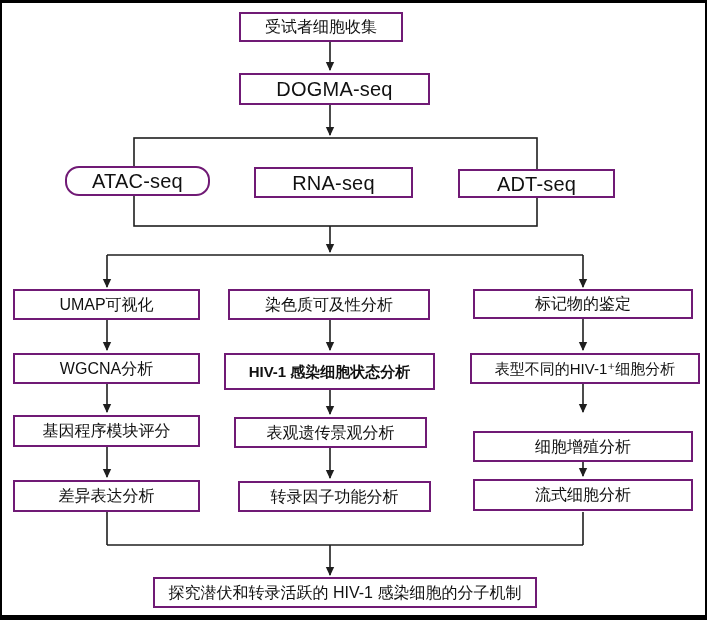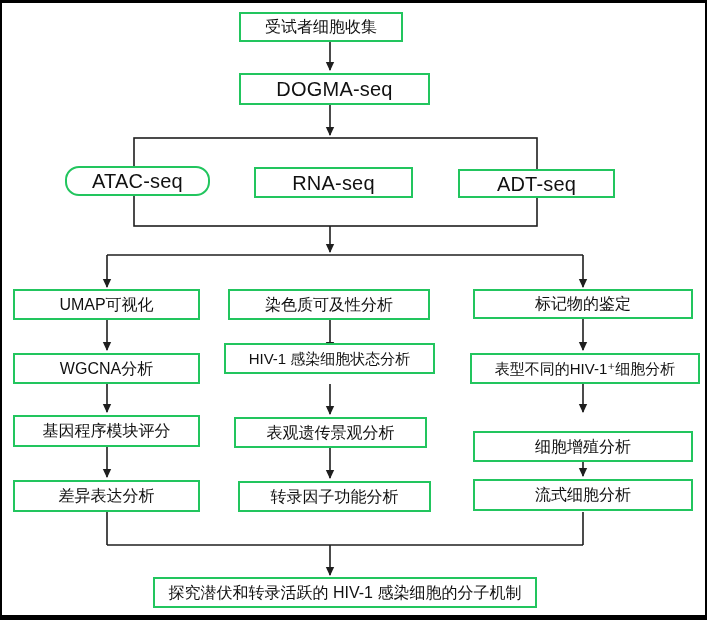--- a/index.html
+++ b/index.html
@@ -13,21 +13,21 @@
   .outer-frame{
     position:absolute;inset:0;
     border-style:solid;border-color:#000;
     border-width:3px 2px 5px 2px;
     pointer-events:none;z-index:5;
   }
   svg.edges{position:absolute;left:0;top:0;z-index:1;}
   .node{
     position:absolute;z-index:2;
     background:#fff;
-    border:2px solid #22c55e;
+    border:2px solid #701a75;
     box-sizing:border-box;
     display:flex;align-items:center;justify-content:center;
     font-size:16px;color:#111;
     white-space:nowrap;
     line-height:1;
   }
   .node.latin{font-size:20px;letter-spacing:.2px;}
   .node.small{font-size:15px;}
 </style>
 </head>
@@ -75,21 +75,21 @@
   <div class="node latin" style="left:65px;top:166px;width:145px;height:30px;border-radius:14px;">ATAC-seq</div>
   <div class="node latin" style="left:254px;top:167px;width:159px;height:31px;">RNA-seq</div>
   <div class="node latin" style="left:458px;top:169px;width:157px;height:29px;">ADT-seq</div>
 
   <div class="node" style="left:13px;top:289px;width:187px;height:31px;">UMAP可视化</div>
   <div class="node" style="left:13px;top:353px;width:187px;height:31px;">WGCNA分析</div>
   <div class="node" style="left:13px;top:415px;width:187px;height:32px;">基因程序模块评分</div>
   <div class="node" style="left:13px;top:480px;width:187px;height:32px;">差异表达分析</div>
 
   <div class="node" style="left:228px;top:289px;width:202px;height:31px;">染色质可及性分析</div>
-  <div class="node small" style="left:224px;top:343px;width:211px;height:31px;">HIV-1 感染细胞状态分析</div>
+  <div class="node small" style="left:224px;top:353px;width:211px;height:37px;font-weight:bold;">HIV-1 感染细胞状态分析</div>
   <div class="node" style="left:234px;top:417px;width:193px;height:31px;">表观遗传景观分析</div>
   <div class="node" style="left:238px;top:481px;width:193px;height:31px;">转录因子功能分析</div>
 
   <div class="node" style="left:473px;top:289px;width:220px;height:30px;">标记物的鉴定</div>
   <div class="node small" style="left:470px;top:353px;width:230px;height:31px;">表型不同的HIV-1⁺细胞分析</div>
   <div class="node" style="left:473px;top:415px;width:220px;height:31px;margin-top:16px;">细胞增殖分析</div>
   <div class="node" style="left:473px;top:479px;width:220px;height:32px;">流式细胞分析</div>
 
   <div class="node" style="left:153px;top:577px;width:384px;height:31px;">探究潜伏和转录活跃的 HIV-1 感染细胞的分子机制</div>
 

